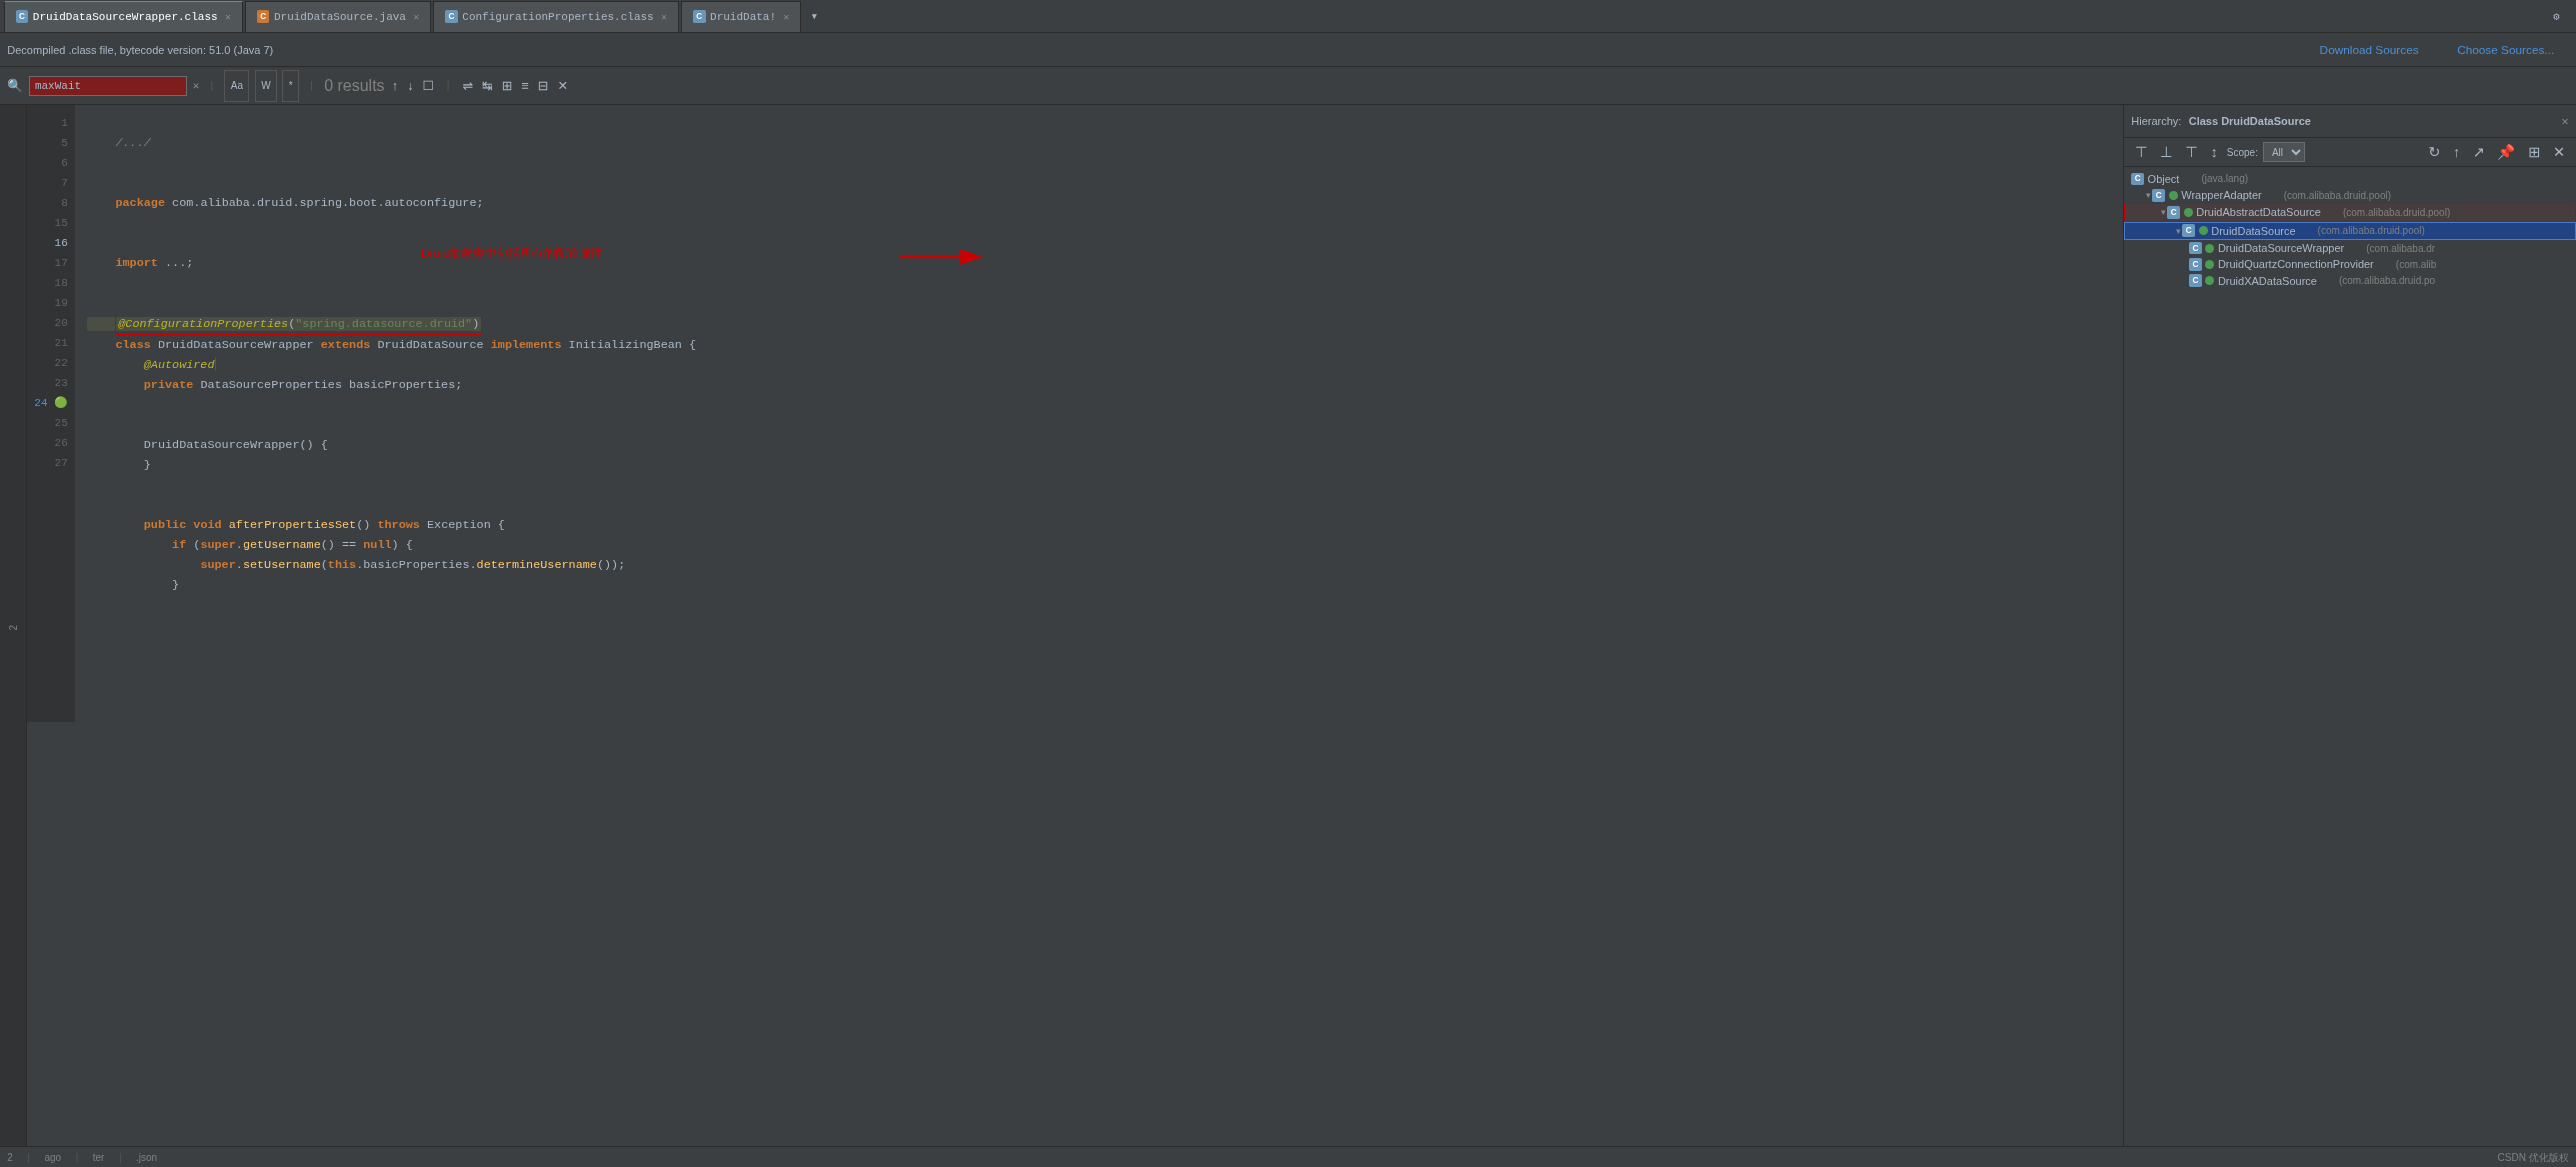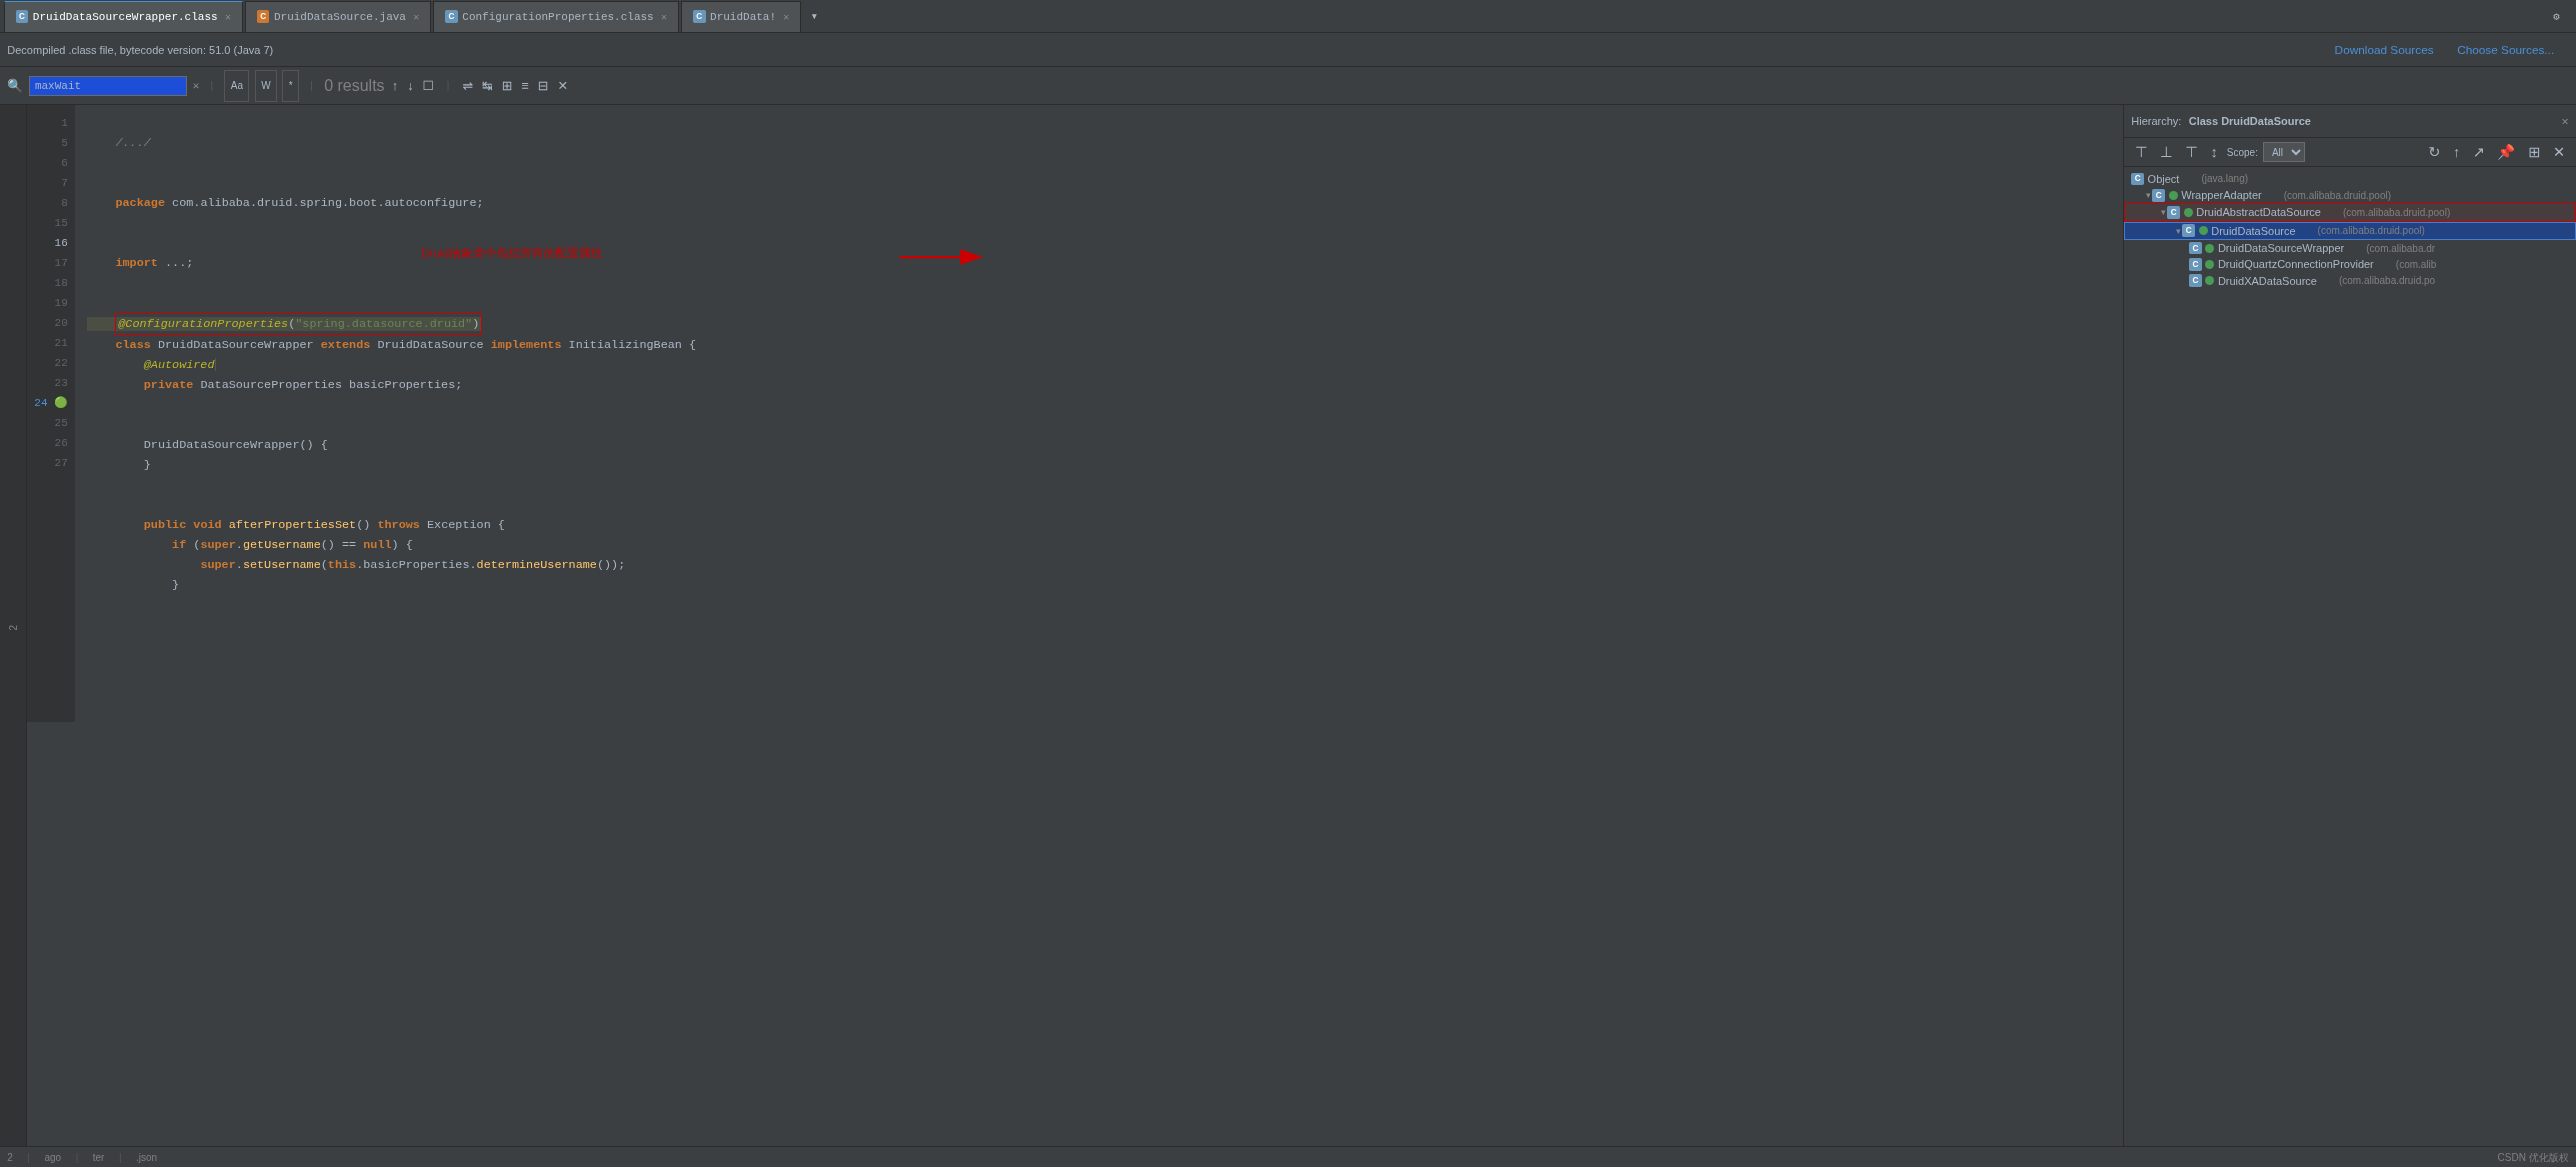--- a/index.html
+++ b/index.html
@@ -14,29 +14,29 @@
     .tab .tab-icon { width: 12.7px; height: 12.7px; border-radius: 1.8px; margin-right: 4.5px; display: inline-flex; align-items: center; justify-content: center; font-size: 8.2px; font-weight: bold; font-family: Arial, sans-serif; }
     .tab-icon.class-icon { background: #6897bb; color: white; }
     .tab-icon.java-icon { background: #cc7832; color: white; }
     .tab .close-btn { margin-left: 7.3px; color: #888; font-size: 10px; cursor: pointer; }
     .tab-more { padding: 5.4px 7.3px; color: #a9b7c6; cursor: pointer; font-size: 12.7px; }
     .tab-spacer { flex: 1; }
     .tab-actions { display: flex; align-items: center; padding: 0 7.3px; }
     .tab-actions span { color: #a9b7c6; font-size: 11px; margin: 0 5.4px; cursor: pointer; }
 
     
-    .toolbar-row { display: flex; align-items: center; background: #3c3f41; border-bottom: 0.9px solid #2b2b2b; padding: 3.6px 7.3px; gap: 9px; min-height: 34px; }
+    .toolbar-row { display: flex; align-items: center; background: #3c3f41; border-bottom: 0.9px solid #2b2b2b; padding: 3.6px 7.3px; gap: 24px; min-height: 34px; }
     .decompiled-notice { color: #a9b7c6; font-size: 11px; flex: 0 0 auto; font-family: Arial, sans-serif; }
     .toolbar-spacer { flex: 1; }
     .download-link { color: #4a90d9; font-size: 11.8px; cursor: pointer; text-decoration: none; margin-right: 14.5px; font-family: Liberation Sans, sans-serif; }
 
     
     .search-row { display: flex; align-items: center; background: #3c3f41; border-bottom: 0.9px solid #2b2b2b; padding: 2.7px 7.3px; gap: 5.4px; min-height: 31px; }
     .search-icon-btn { color: #a9b7c6; cursor: pointer; font-size: 12.7px; }
-    .search-input { background: #1d4ed8; border: 0.9px solid #6b6b6b; color: #a9b7c6; padding: 1.8px 5.4px; font-size: 11px; min-width: 109px; height: 20px; font-family: 'Courier New', monospace; }
+    .search-input { background: #7f1d1d; border: 0.9px solid #6b6b6b; color: #a9b7c6; padding: 1.8px 5.4px; font-size: 11px; min-width: 109px; height: 20px; font-family: 'Courier New', monospace; }
     .search-clear { color: #888; cursor: pointer; font-size: 11px; }
     .search-separator { color: #555; margin: 0 3.6px; }
     .search-btn { background: none; border: 0.9px solid #555; color: #a9b7c6; padding: 0.9px 5.4px; cursor: pointer; font-size: 10px; height: 32px; font-family: Arial, sans-serif; }
     .search-results { color: #808080; font-size: 16px; font-family: Arial, sans-serif; }
     .search-nav { color: #a9b7c6; cursor: pointer; font-size: 12.7px; margin: 0 1.8px; background: none; border: none; }
 
     
     .main-area { display: flex; flex: 1; overflow: hidden; }
 
     

